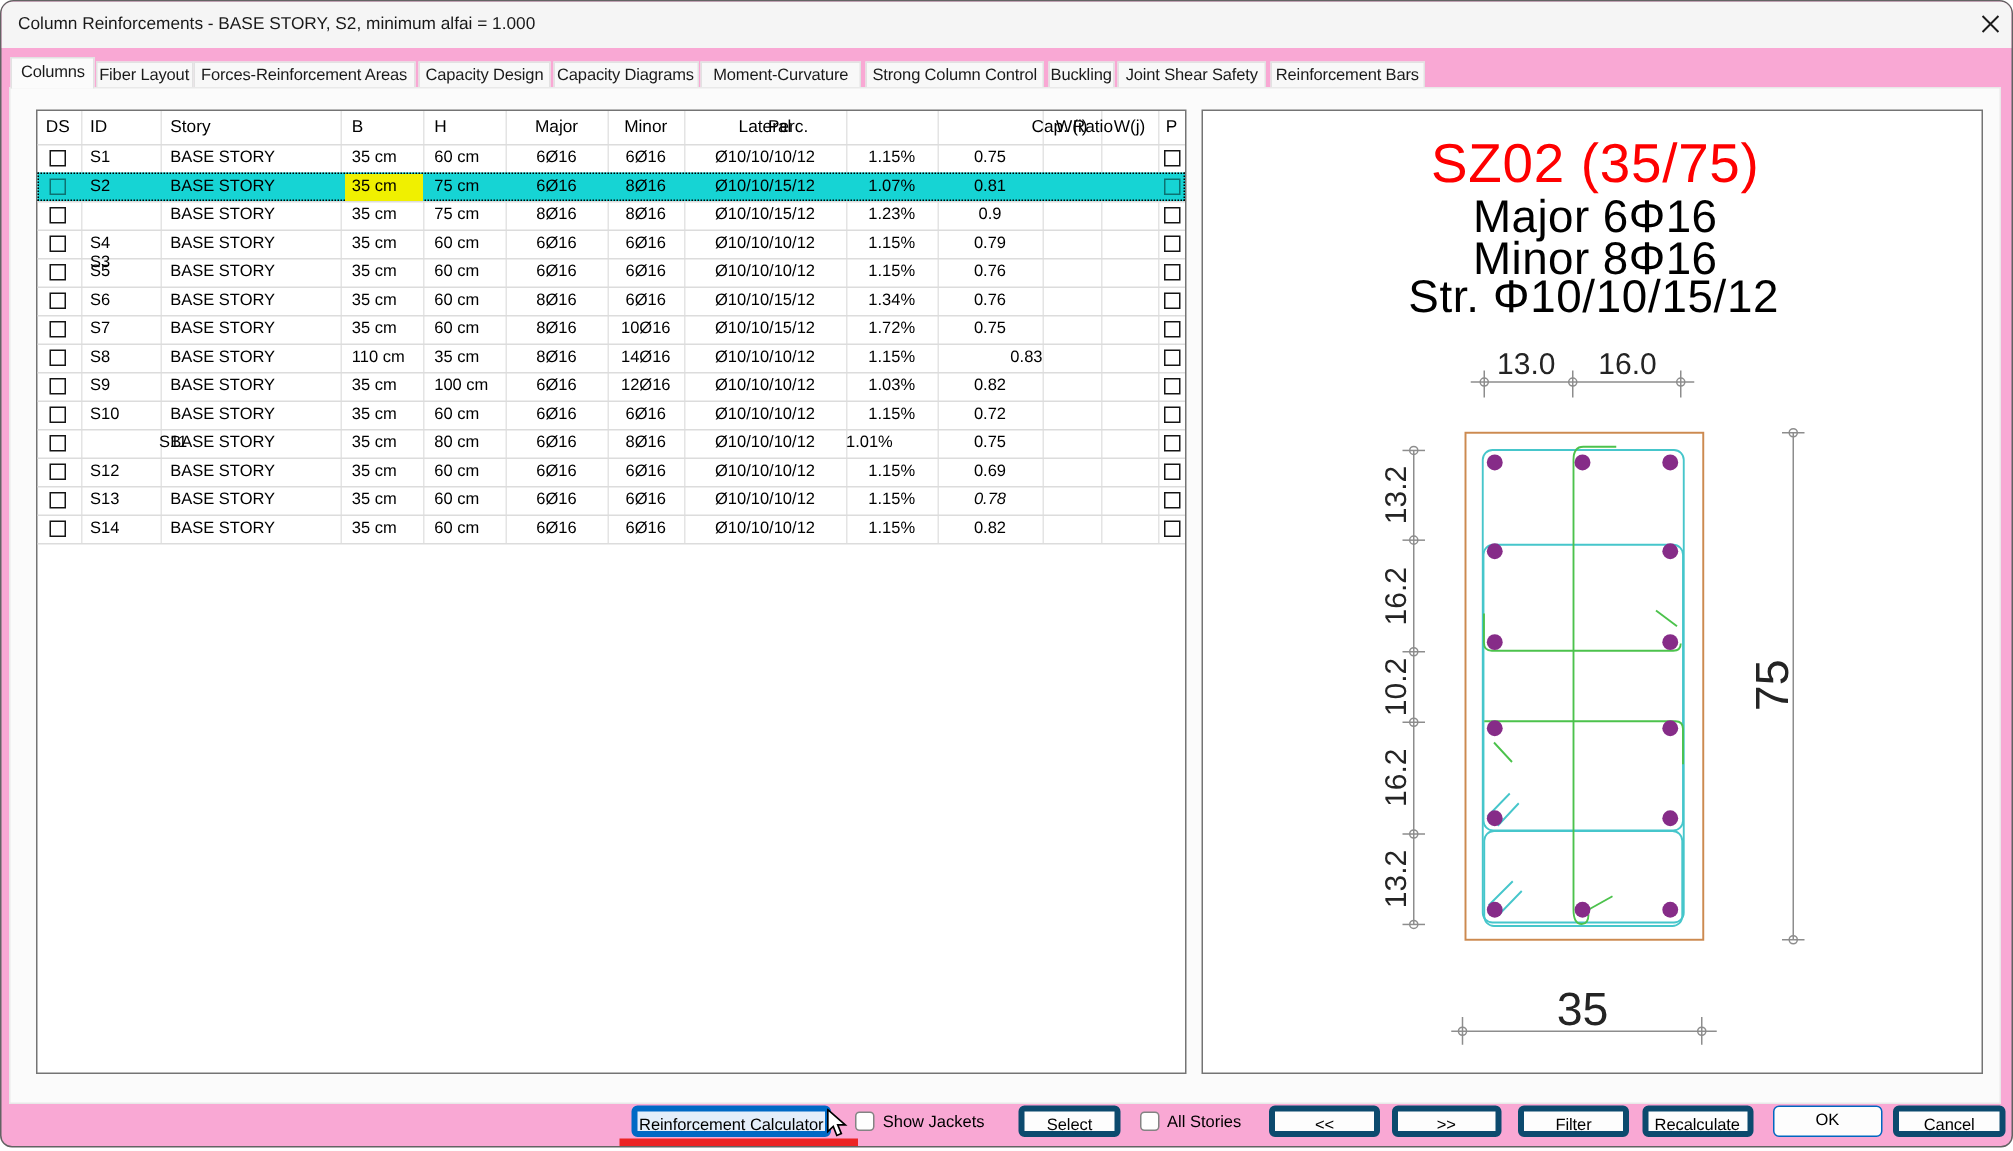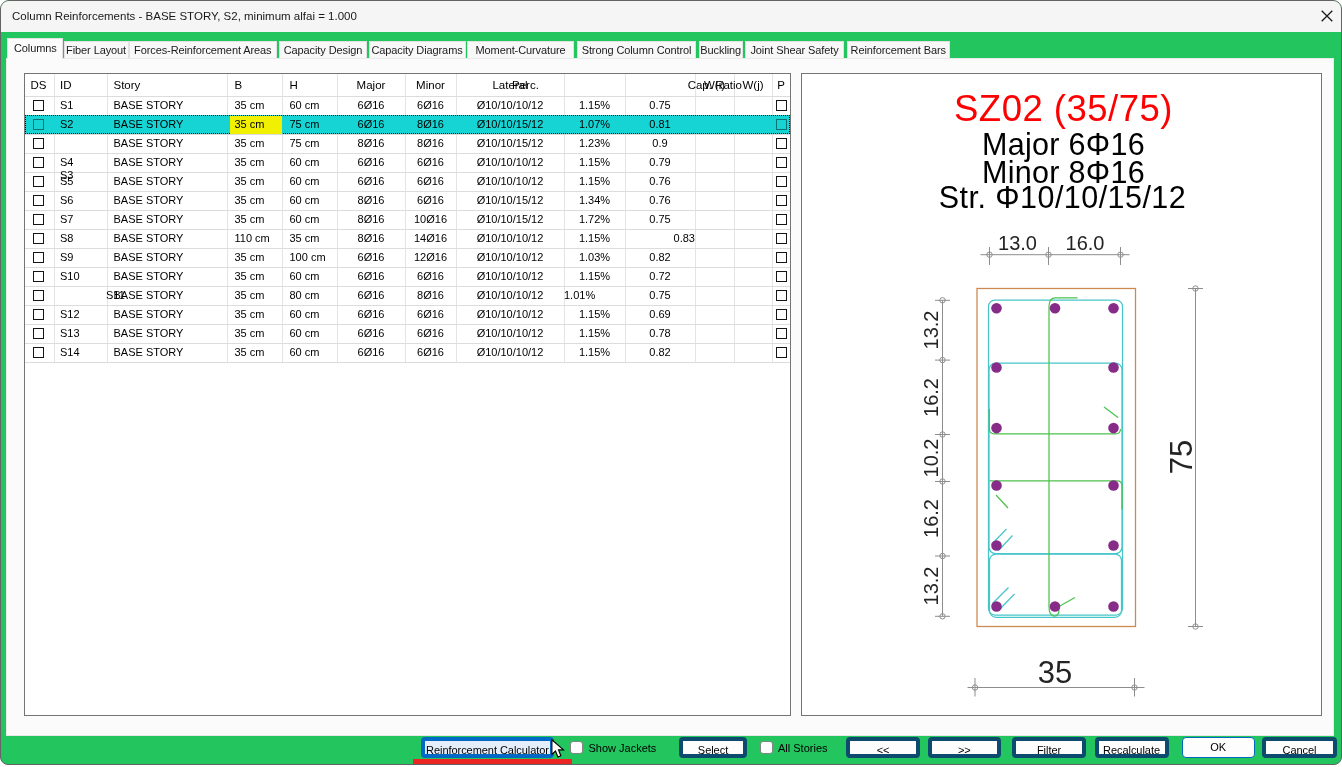--- a/index.html
+++ b/index.html
@@ -1,19 +1,19 @@
 <!DOCTYPE html>
 <html><head><meta charset="utf-8">
 <style>
 *{margin:0;padding:0;box-sizing:border-box;}
 html,body{width:1342px;height:767px;background:#fff;overflow:hidden;
   font-family:"Liberation Sans",sans-serif;}
 .abs{position:absolute;}
 .win{position:absolute;left:0;top:0;width:1342px;height:764.5px;
-  background:#22c55e;border:1px solid #636363;
+  background:#f9a8d4;border:1px solid #636363;
   border-radius:9px 9px 8px 8px;overflow:hidden;}
 .titlebar{position:absolute;left:0;top:0;width:100%;height:31px;background:#f5f5f5;}
 .title{position:absolute;left:11px;top:8.5px;font-size:11.5px;color:#191919;}
 .page{position:absolute;left:5px;top:57px;width:1328px;height:678px;
   background:#fbfbfb;border:1px solid #e9e9e9;}
 .tab{position:absolute;top:39.5px;height:18px;background:#f8f8f8;
   border:1px solid #e2e2e2;border-bottom:none;font-size:11px;letter-spacing:-0.1px;color:#1a1a1a;
   text-align:center;line-height:17px;white-space:nowrap;overflow:hidden;}
 .tab.act{top:37.4px;height:21px;background:#fbfbfb;z-index:3;line-height:19px;}
 .tbl{position:absolute;left:22.5px;top:71.5px;width:767.5px;height:643.5px;
@@ -240,21 +240,21 @@
 <div class="cb" style="left:774.5px;top:307.5px;"></div>
 <div class="cb" style="left:31.5px;top:326.5px;"></div>
 <div class="c" style="left:59px;top:323px;">S13</div>
 <div class="c" style="left:112.5px;top:323px;">BASE STORY</div>
 <div class="c" style="left:233.5px;top:323px;">35 cm</div>
 <div class="c" style="left:288.5px;top:323px;">60 cm</div>
 <div class="c" style="left:336px;top:323px;width:68px;text-align:center;">6Ø16</div>
 <div class="c" style="left:404px;top:323px;width:51px;text-align:center;">6Ø16</div>
 <div class="c" style="left:455px;top:323px;width:108px;text-align:center;">Ø10/10/10/12</div>
 <div class="c" style="left:563px;top:323px;width:61px;text-align:center;">1.15%</div>
-<div class="c" style="left:624px;top:323px;width:70px;text-align:center;">0.78</div>
+<div class="c" style="left:624px;top:323px;width:70px;text-align:center;font-style:italic;">0.78</div>
 <div class="cb" style="left:774.5px;top:326.5px;"></div>
 <div class="cb" style="left:31.5px;top:345.5px;"></div>
 <div class="c" style="left:59px;top:342px;">S14</div>
 <div class="c" style="left:112.5px;top:342px;">BASE STORY</div>
 <div class="c" style="left:233.5px;top:342px;">35 cm</div>
 <div class="c" style="left:288.5px;top:342px;">60 cm</div>
 <div class="c" style="left:336px;top:342px;width:68px;text-align:center;">6Ø16</div>
 <div class="c" style="left:404px;top:342px;width:51px;text-align:center;">6Ø16</div>
 <div class="c" style="left:455px;top:342px;width:108px;text-align:center;">Ø10/10/10/12</div>
 <div class="c" style="left:563px;top:342px;width:61px;text-align:center;">1.15%</div>

